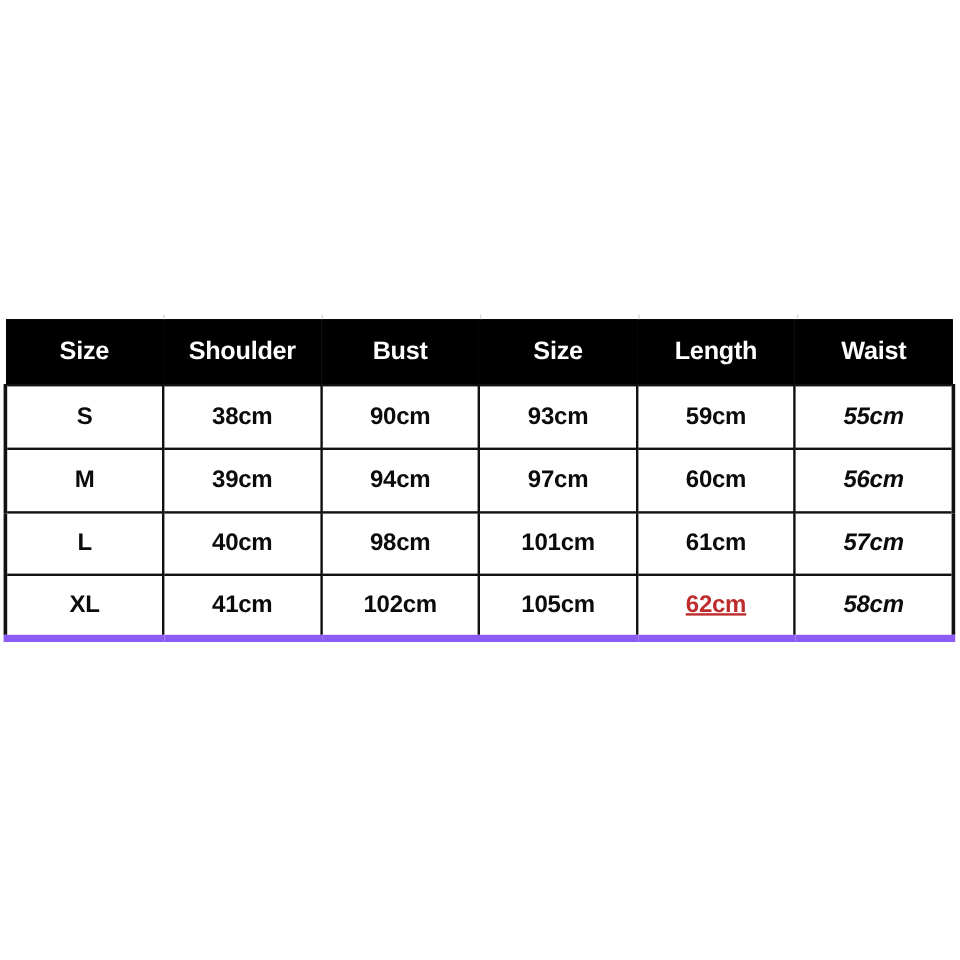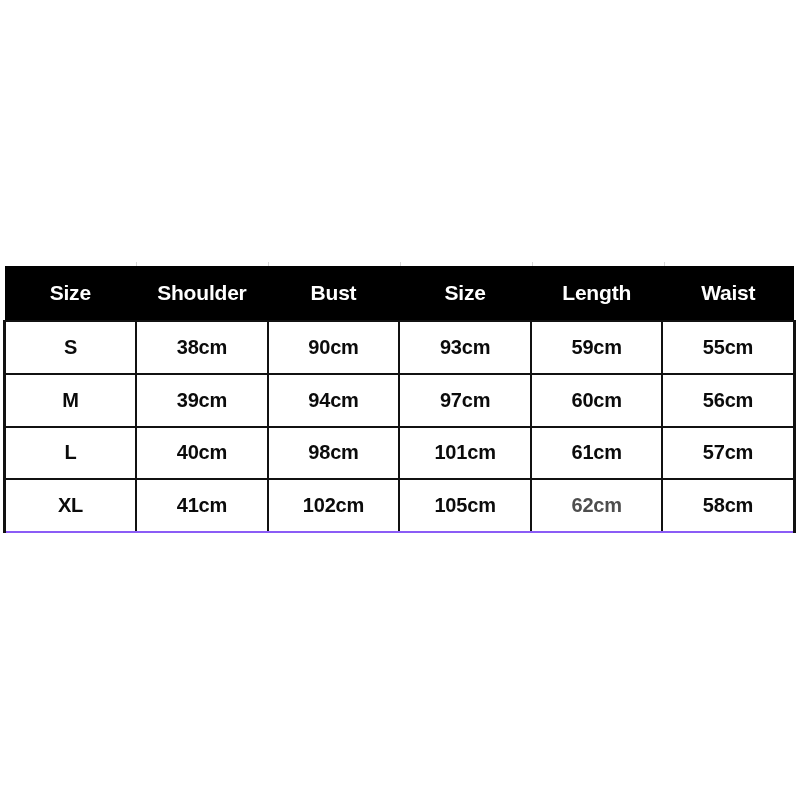--- a/index.html
+++ b/index.html
@@ -84,28 +84,29 @@
     color: #0b0b0b;
     font-size: 20px;
     font-weight: bold;
     font-stretch: condensed;
     letter-spacing: -0.2px;
     padding: 0;
     background: #ffffff;
     white-space: nowrap;
   }
   tbody tr.data-row td:first-child { border-left: 3px solid #111111; }
-  tbody tr.data-row td:last-child  { border-right: 3px solid #111111; }
-  tbody tr.data-row:last-child td  { border-bottom: 2px solid #8b5cf6; }
+  tbody tr.data-row td:last-child  { border-right: 3px solid #111111; font-style: italic; }
+  tbody tr.data-row:last-child td  { border-bottom: 6px solid #8b5cf6; }
 
   
   td.faded span.cellval {
-    color: #404040;
+    color: #b91c1c;
     text-shadow: 0 0 1px rgba(255,255,255,0.9);
     opacity: 0.92;
+    text-decoration: underline;
   }
   td.faded-light span.cellval {
     color: #000000;
     opacity: 0.95;
   }
   span.cellval { display: inline-block; }
 </style>
 </head>
 <body>
 

